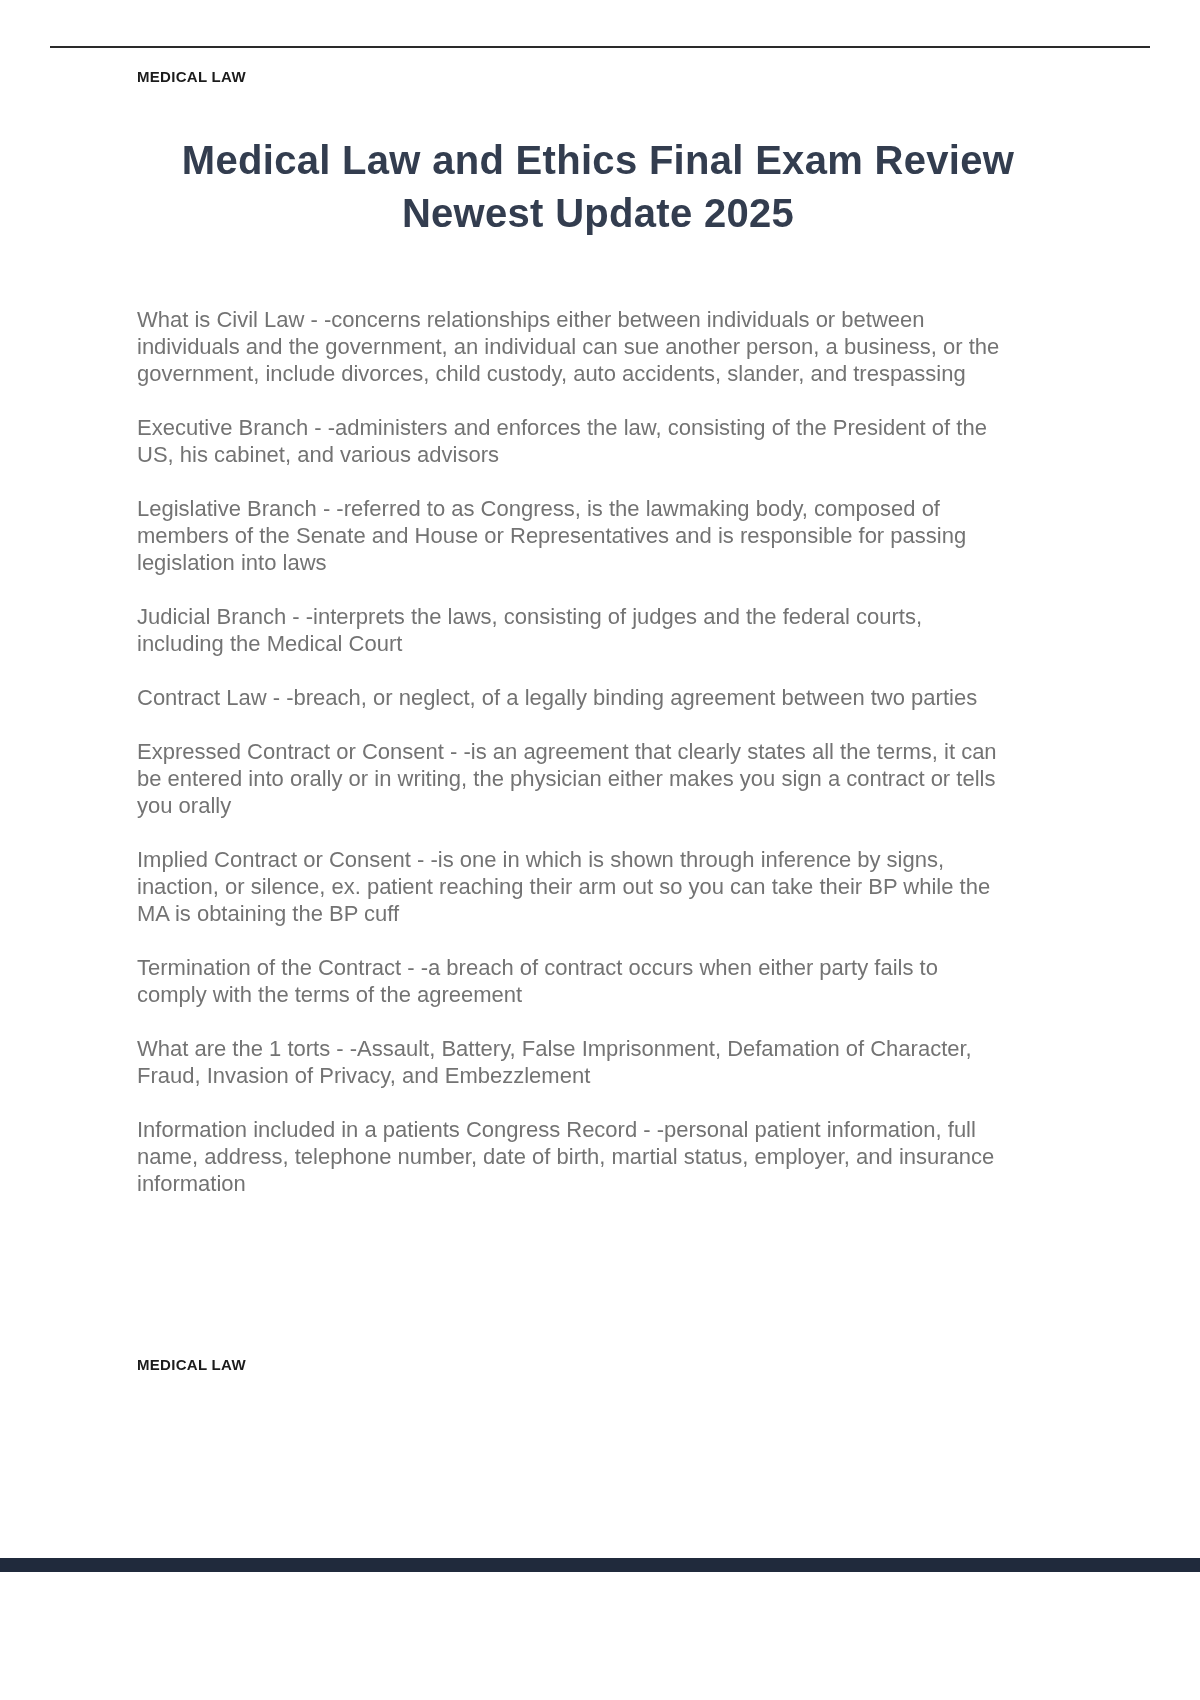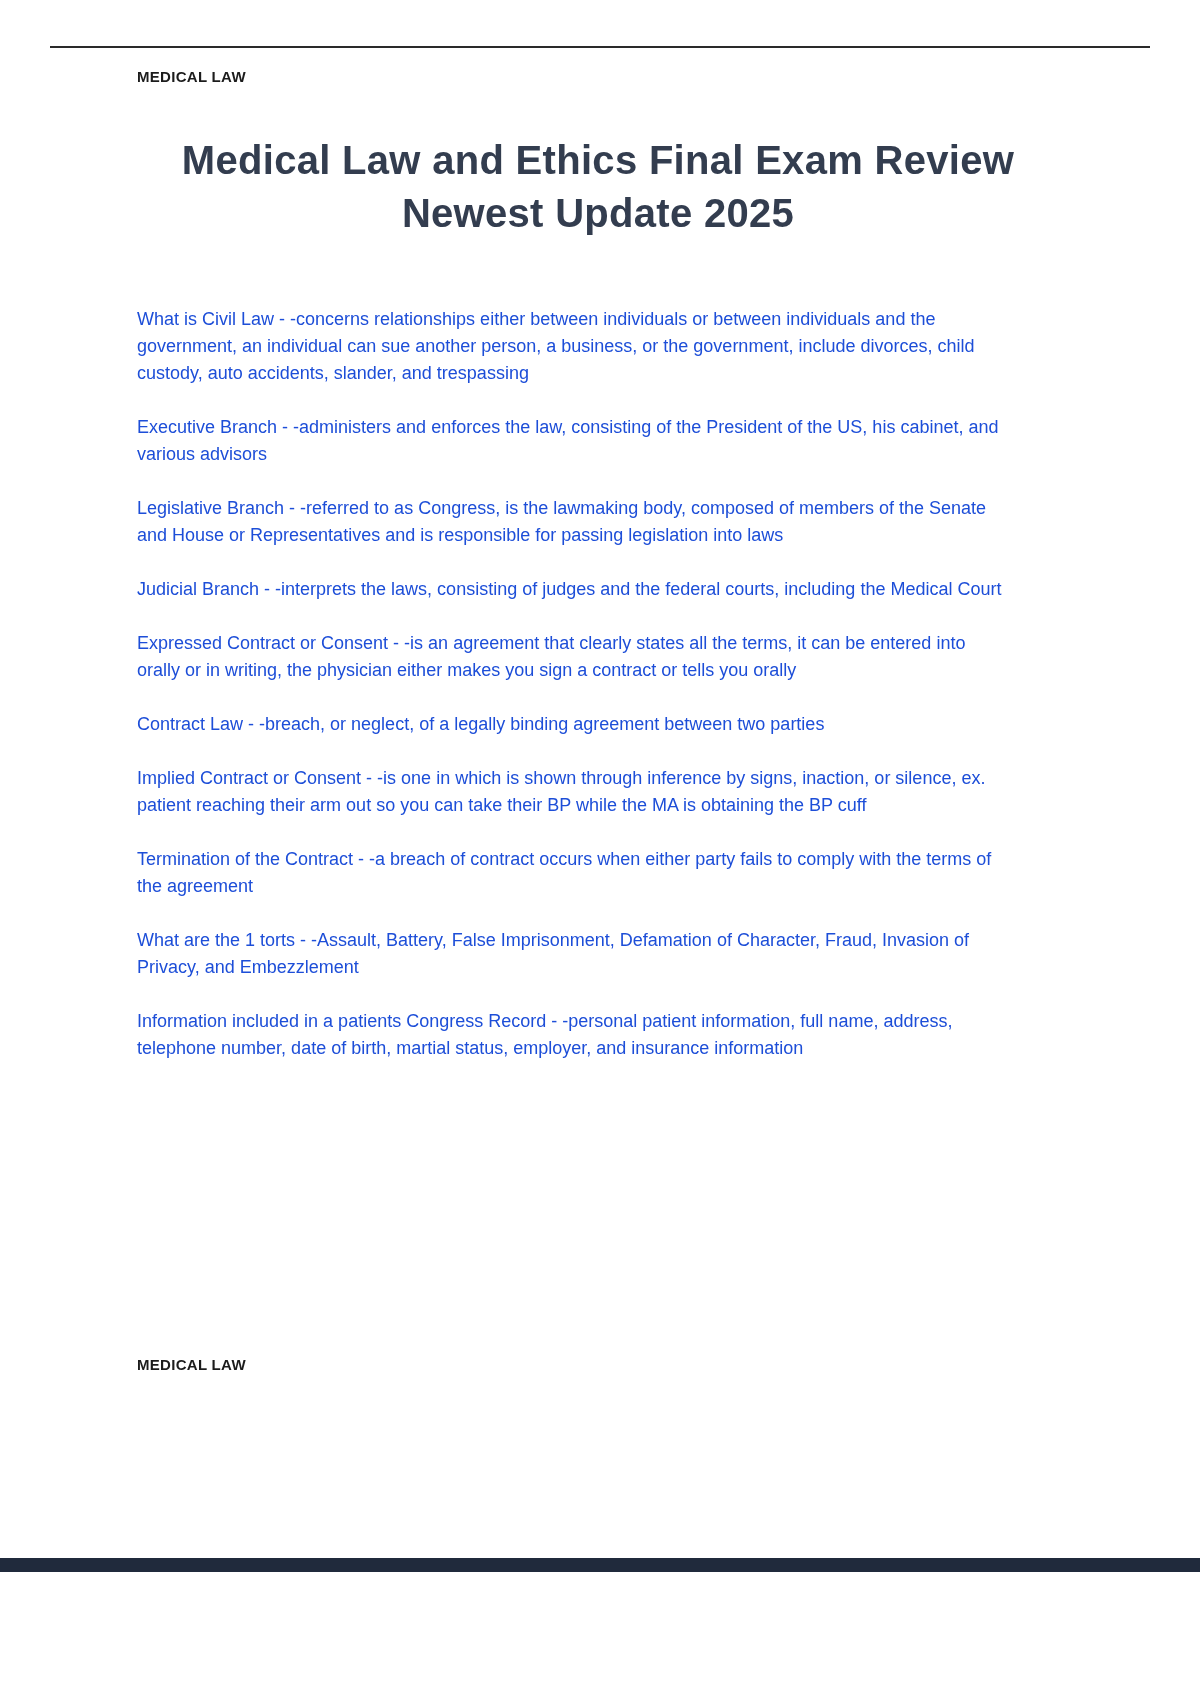--- a/index.html
+++ b/index.html
@@ -43,23 +43,23 @@
     font-weight: bold;
     line-height: 53px;
     color: #333d4f;
     letter-spacing: 0.3px;
   }
   .content {
     position: absolute;
     top: 306px;
     left: 137px;
     width: 870px;
-    font-size: 18px;
+    font-size: 22px;
     line-height: 27px;
-    color: #1d4ed8;
+    color: #737373;
     text-align: left;
   }
   .content p {
     margin: 0 0 27px 0;
   }
   .running-foot {
     position: absolute;
     top: 1356px;
     left: 137px;
     font-size: 15px;
@@ -85,22 +85,22 @@
 
   <div class="running-head">MEDICAL LAW</div>
 
   <h1 class="doc-title">Medical Law and Ethics Final Exam Review Newest Update 2025</h1>
 
   <div class="content">
     <p>What is Civil Law - -concerns relationships either between individuals or between individuals and the government, an individual can sue another person, a business, or the government, include divorces, child custody, auto accidents, slander, and trespassing</p>
     <p>Executive Branch - -administers and enforces the law, consisting of the President of the US, his cabinet, and various advisors</p>
     <p>Legislative Branch - -referred to as Congress, is the lawmaking body, composed of members of the Senate and House or Representatives and is responsible for passing legislation into laws</p>
     <p>Judicial Branch - -interprets the laws, consisting of judges and the federal courts, including the Medical Court</p>
+    <p>Contract Law - -breach, or neglect, of a legally binding agreement between two parties</p>
     <p>Expressed Contract or Consent - -is an agreement that clearly states all the terms, it can be entered into orally or in writing, the physician either makes you sign a contract or tells you orally</p>
-    <p>Contract Law - -breach, or neglect, of a legally binding agreement between two parties</p>
     <p>Implied Contract or Consent - -is one in which is shown through inference by signs, inaction, or silence, ex. patient reaching their arm out so you can take their BP while the MA is obtaining the BP cuff</p>
     <p>Termination of the Contract - -a breach of contract occurs when either party fails to comply with the terms of the agreement</p>
     <p>What are the 1 torts - -Assault, Battery, False Imprisonment, Defamation of Character, Fraud, Invasion of Privacy, and Embezzlement</p>
     <p>Information included in a patients Congress Record - -personal patient information, full name, address, telephone number, date of birth, martial status, employer, and insurance information</p>
   </div>
 
   <div class="running-foot">MEDICAL LAW</div>
 
   <div class="bottom-bar"></div>
 

